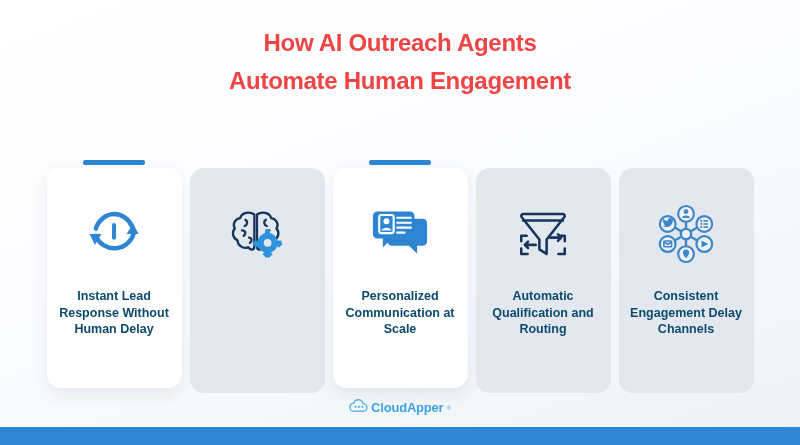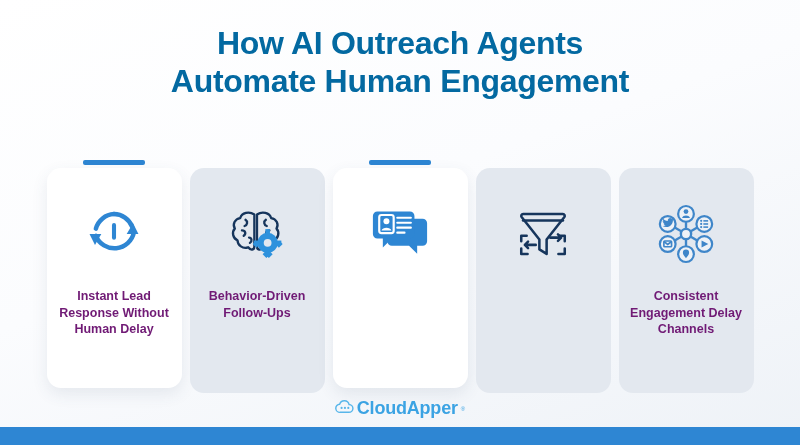--- a/index.html
+++ b/index.html
@@ -9,23 +9,23 @@
     background:linear-gradient(160deg,#ffffff 0%,#fbfcfe 45%,#eef2f7 100%);
     position:relative; overflow:hidden;
   }
 
   
   .title-block {
     text-align:center;
     padding-top:24px;
   }
   .title-line {
-    font-size:32px;
+    font-size:24px;
     font-weight:bold;
-    color:#0369a1;
+    color:#ef4444;
     letter-spacing:-0.3px;
     line-height:38px;
   }
 
   
   .cards {
     position:absolute;
     top:160px; left:0; right:0;
     display:flex;
     justify-content:center;
@@ -68,38 +68,38 @@
   .icon-box {
     height:72px;
     display:flex;
     align-items:center;
     justify-content:center;
   }
   .card-label {
     margin-top:18px;
     font-size:12.5px;
     font-weight:bold;
-    color:#701a75;
+    color:#0c4a6e;
     text-align:center;
     line-height:16.5px;
     padding:0 8px;
   }
 
   
   .footer-logo {
     position:absolute;
     left:0; right:0;
     top:398px;
     display:flex;
     align-items:center;
     justify-content:center;
     gap:3px;
   }
   .logo-text {
-    font-size:18px;
+    font-size:13px;
     font-weight:bold;
     color:#3ba3e3;
     letter-spacing:-0.2px;
   }
   .logo-tm { font-size:6px; vertical-align:super; color:#3ba3e3; }
 
   .bottom-bar {
     position:absolute;
     left:0; right:0; bottom:0;
     height:18px;
@@ -156,21 +156,20 @@
               <rect x="9.5" y="-2.6" width="6" height="5.2"></rect>
               <rect x="-13" y="-11" width="5.2" height="6" transform="rotate(-45)"></rect>
               <rect x="-13" y="5" width="5.2" height="6" transform="rotate(-45)"></rect>
               <rect x="7.8" y="-11" width="5.2" height="6" transform="rotate(45)"></rect>
               <rect x="7.8" y="5" width="5.2" height="6" transform="rotate(45)"></rect>
             </g>
             <circle r="4.4" fill="#e3e8ef"></circle>
           </g>
         </svg>
       </div>
-      <div class="card-label">Behavior-Driven Follow-Ups</div>
     </div>
   </div>
 
   <div class="card-wrap">
     <div class="accent-bar"></div>
     <div class="card white">
       <div class="icon-box">
         <svg width="60" height="56" viewBox="0 0 66 62">
           <path d="M24 14 h34 a5 5 0 0 1 5 5 v20 a5 5 0 0 1 -5 5 h-6 l0 9 l-9 -9 h-19 a5 5 0 0 1 -5 -5 v-20 a5 5 0 0 1 5 -5 z" fill="#2e86d3"></path>
           <path d="M8 6 h36 a5 5 0 0 1 5 5 v20 a5 5 0 0 1 -5 5 h-20 l-10 10 l0 -10 h-6 a5 5 0 0 1 -5 -5 v-20 a5 5 0 0 1 5 -5 z" fill="#2e86d3"></path>
@@ -178,40 +177,42 @@
           <circle cx="18" cy="17" r="3.3" fill="#ffffff"></circle>
           <path d="M12.5 27 c1.2 -4 9.8 -4 11 0 z" fill="#ffffff"></path>
           <g stroke="#ffffff" stroke-width="2.4" stroke-linecap="round">
             <line x1="30" y1="13" x2="45" y2="13"></line>
             <line x1="30" y1="18.5" x2="45" y2="18.5"></line>
             <line x1="30" y1="24" x2="45" y2="24"></line>
             <line x1="30" y1="29.5" x2="38" y2="29.5"></line>
           </g>
         </svg>
       </div>
+      <div class="card-label">Personalized Communication at Scale</div>
     </div>
   </div>
 
   <div class="card-wrap">
     <div class="accent-bar hidden"></div>
     <div class="card grey tall">
       <div class="icon-box">
         <svg width="62" height="58" viewBox="0 0 68 64">
           <g fill="none" stroke="#16355c" stroke-width="2.8" stroke-linejoin="round" stroke-linecap="round">
             <path d="M12 10 h44 a2 2 0 0 1 1.6 3.2 L38 38 v16 l-8 -5 v-11 L10.4 13.2 A2 2 0 0 1 12 10 z"></path>
             <line x1="12" y1="17" x2="56" y2="17"></line>
             <path d="M16 34 h-6 v6"></path>
             <path d="M10 48 v6 h7"></path>
             <path d="M52 34 h6 v6"></path>
             <path d="M58 48 v6 h-7"></path>
             <path d="M26 44 h-12 m3.5 -3.5 l-3.5 3.5 l3.5 3.5"></path>
             <path d="M42 36 h12 m-3.5 -3.5 l3.5 3.5 l-3.5 3.5"></path>
           </g>
         </svg>
       </div>
+      <div class="card-label">Automatic Qualification and Routing</div>
     </div>
   </div>
 
   <div class="card-wrap">
     <div class="accent-bar hidden"></div>
     <div class="card grey tall">
       <div class="icon-box">
         <svg width="66" height="64" viewBox="0 0 72 70">
           <g stroke="#3f86c9" stroke-width="2.6" fill="none">
             <line x1="36" y1="35" x2="36" y2="15"></line>

